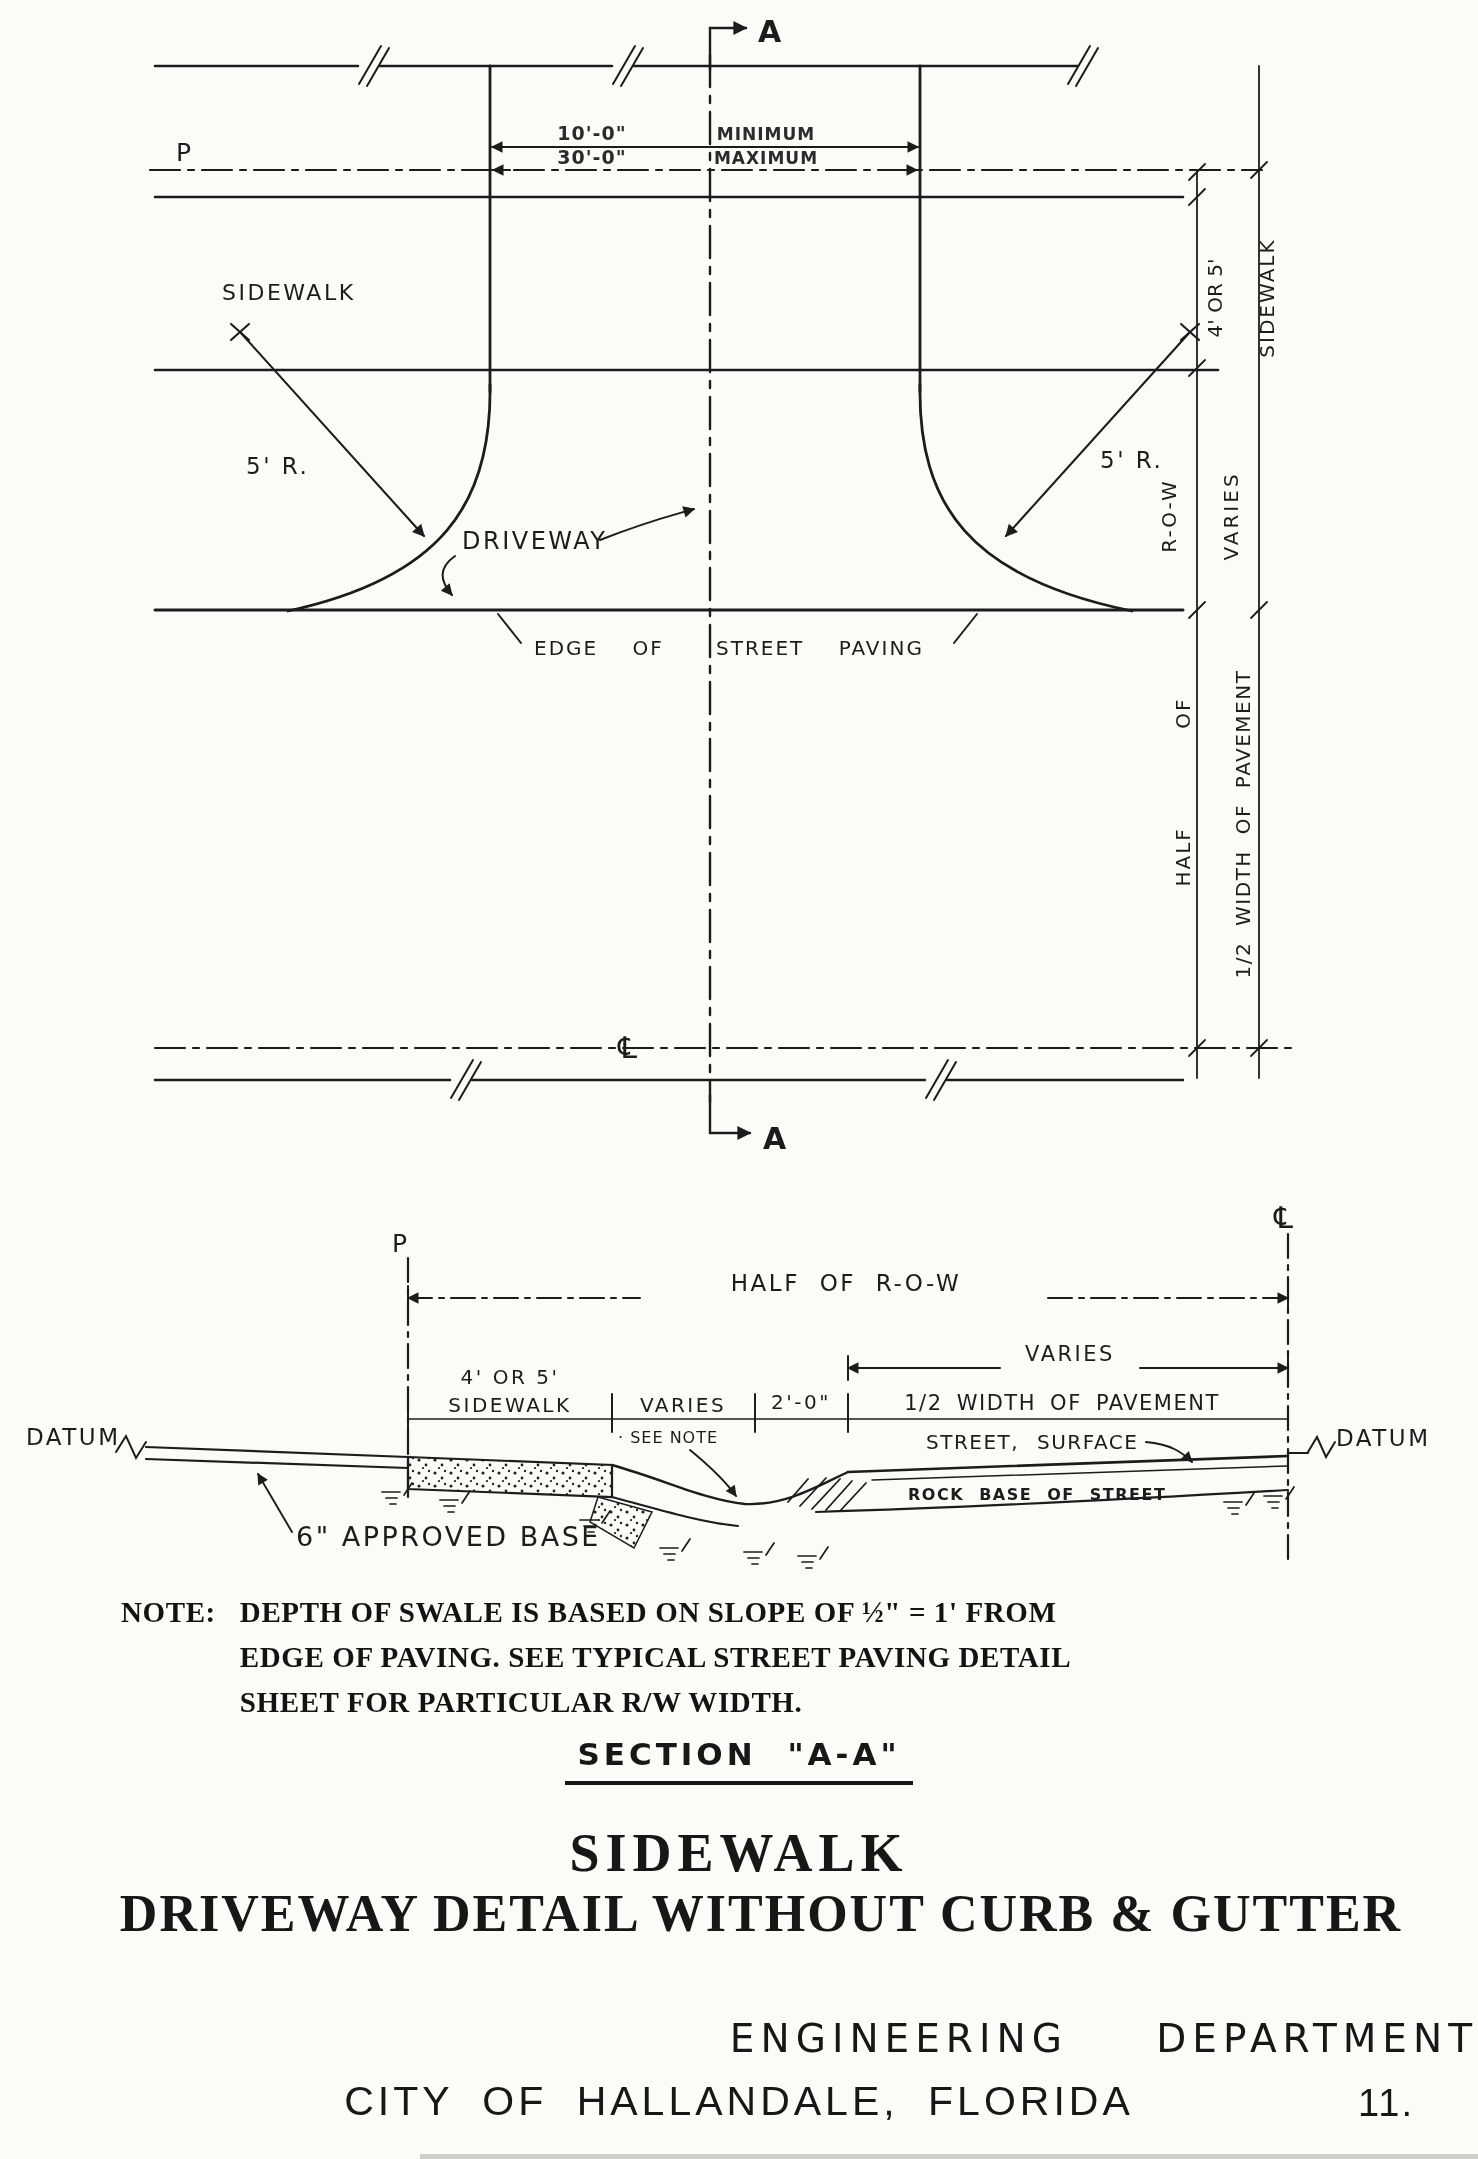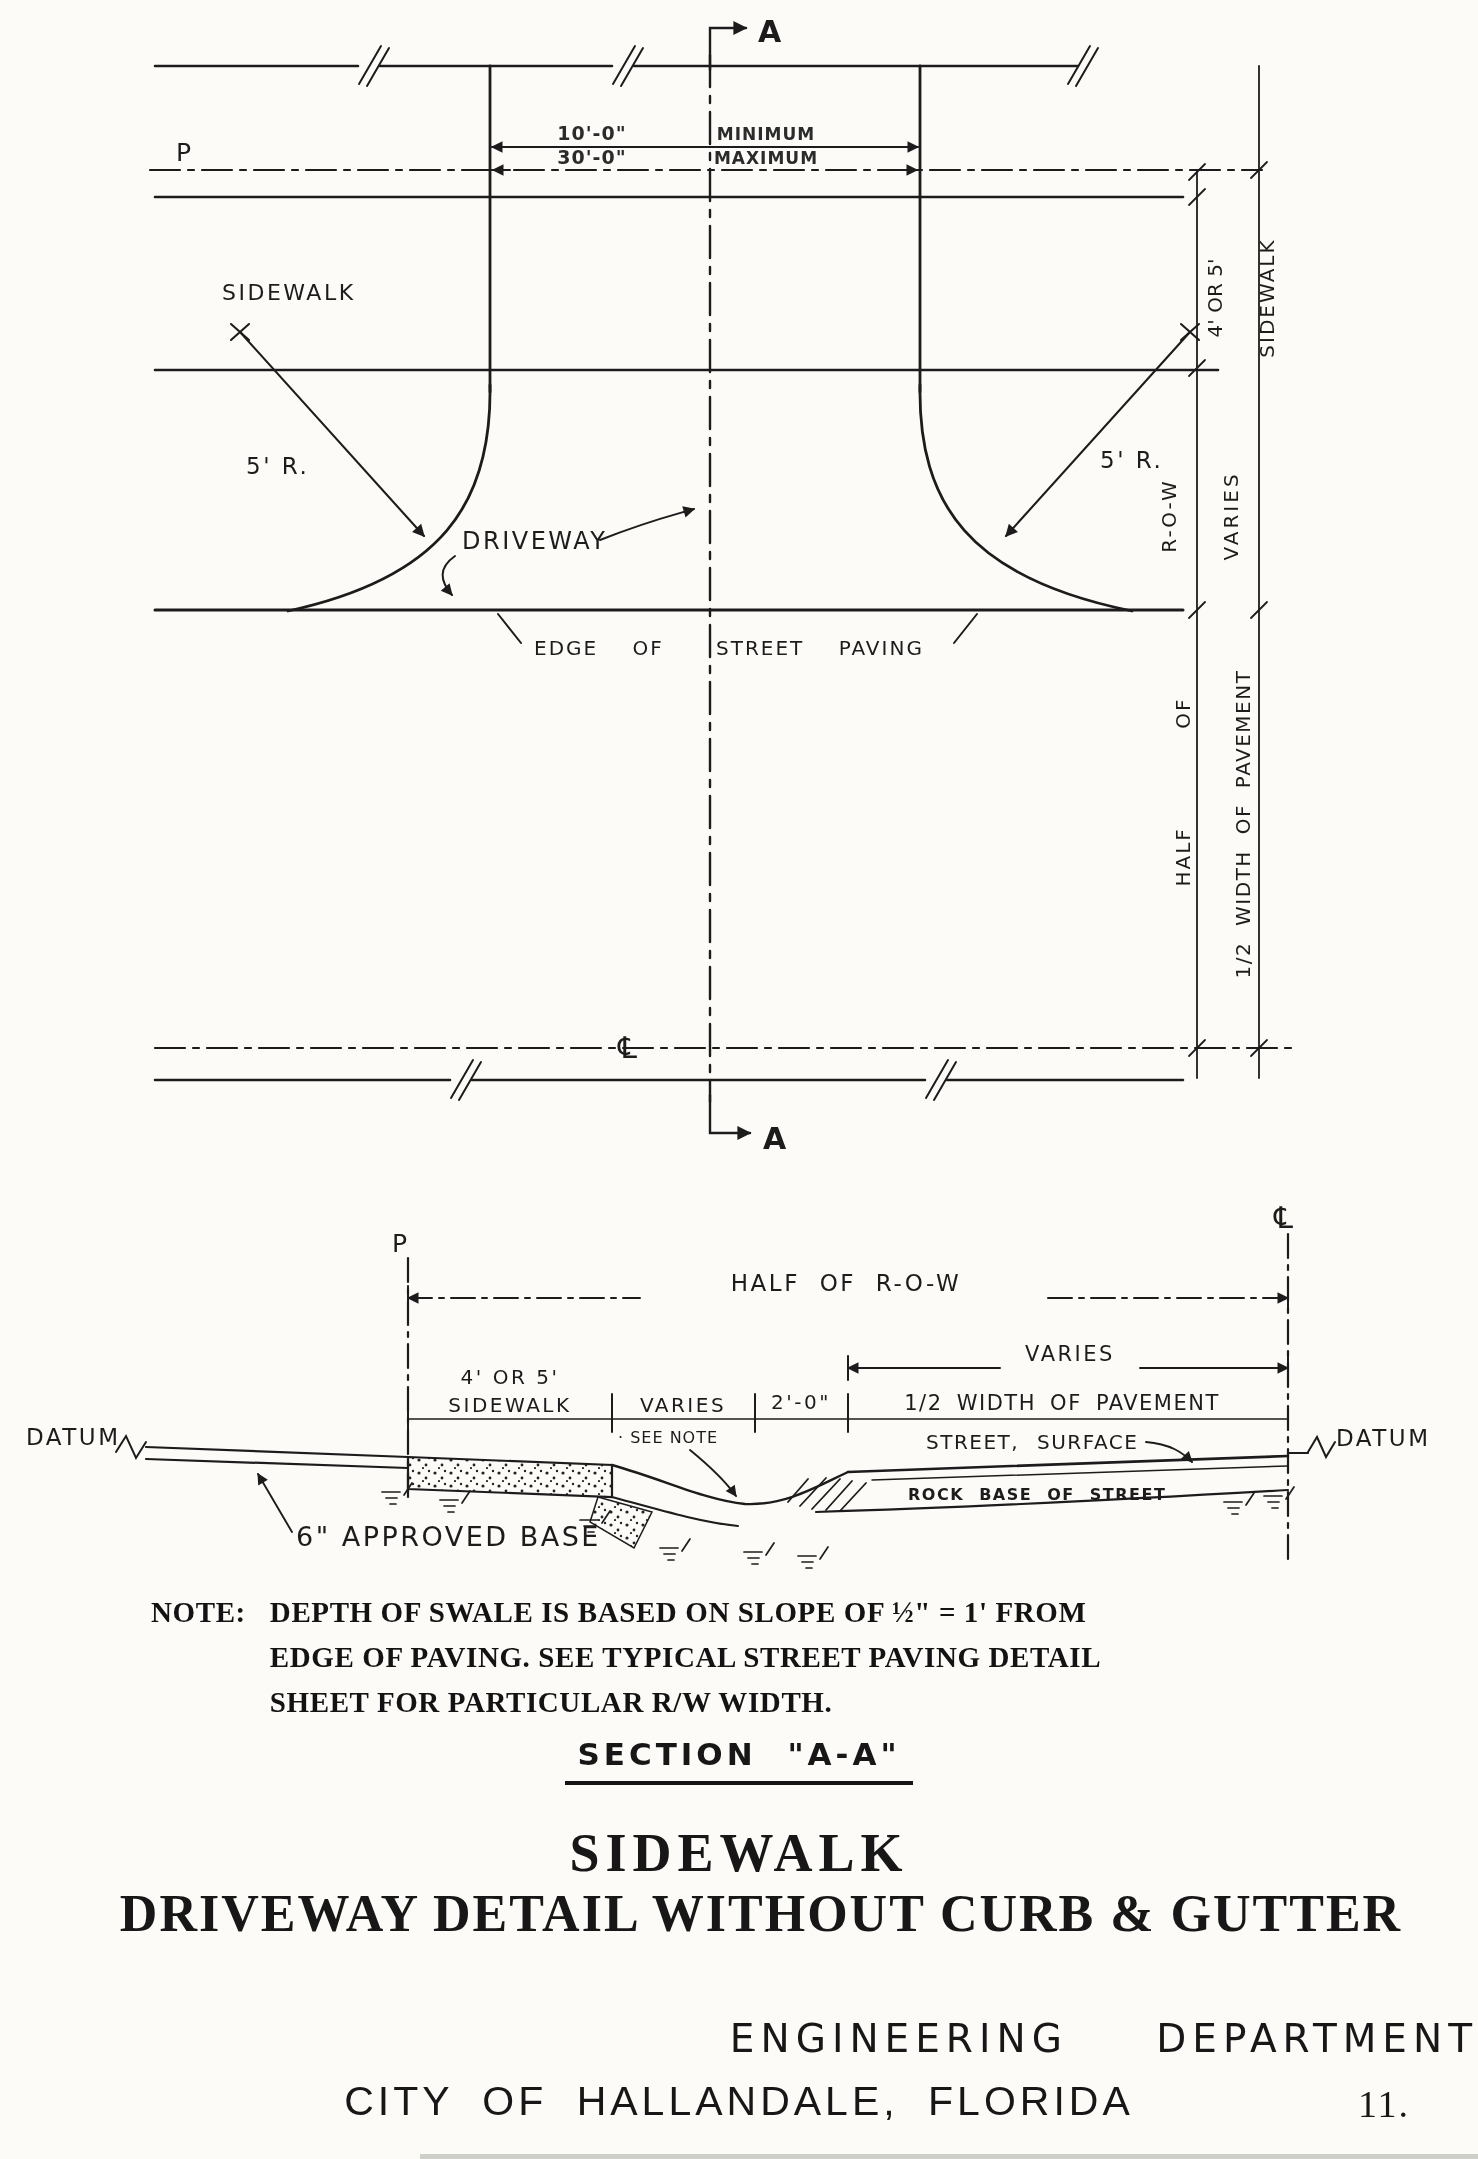--- a/index.html
+++ b/index.html
@@ -45,21 +45,21 @@
   }
   .footer-dept {
     font-family:"DejaVu Sans", sans-serif; font-size:39px;
     letter-spacing:6px; word-spacing:70px; white-space:nowrap;text-align:right;
   }
   .footer-city {
     font-family:Liberation Sans, sans-serif; font-size:41px;
     letter-spacing:4px; word-spacing:14px; white-space:nowrap;
   }
   .pageno {
-    font-family:Liberation Serif, serif; font-size:38px; letter-spacing:2px;
+    font-family:Liberation Sans, sans-serif; font-size:38px; letter-spacing:2px;
   }
   .scan-edge {
     position:absolute; left:420px; right:0; bottom:0; height:5px; background:#cfcfca;
   }
 </style>
 </head>
 <body>
 
 <div class="page">
 
@@ -260,21 +260,21 @@
         <text class="hand" x="1336" y="1446" font-size="23">DATUM</text>
 
         <text x="618" y="1443" font-size="16" letter-spacing="1">· SEE NOTE</text>
         <text x="926" y="1449" font-size="20" letter-spacing="1.5" word-spacing="10">STREET,  SURFACE</text>
         <text x="908" y="1500" font-size="16" font-weight="bold" letter-spacing="1.5" word-spacing="8">ROCK BASE OF STREET</text>
         <text class="hand" x="296" y="1546" font-size="27">6" APPROVED BASE</text>
       </g>
     </g>
   </svg>
 
-  <div class="abs note" style="left:151px; top:1590px;justify-content:space-between;">
+  <div class="abs note" style="left:121px; top:1590px;justify-content:space-between;">
     <span class="note-label">NOTE:</span>
     <div class="note-lines">
       <div>DEPTH OF SWALE IS BASED ON SLOPE OF ½" = 1' FROM</div>
       <div>EDGE OF PAVING. SEE TYPICAL STREET PAVING DETAIL</div>
       <div>SHEET FOR PARTICULAR R/W WIDTH.</div>
     </div>
   </div>
 
   <div class="abs center-row" style="top:1736px;">
     <span class="sectitle">SECTION "A-A"</span>

